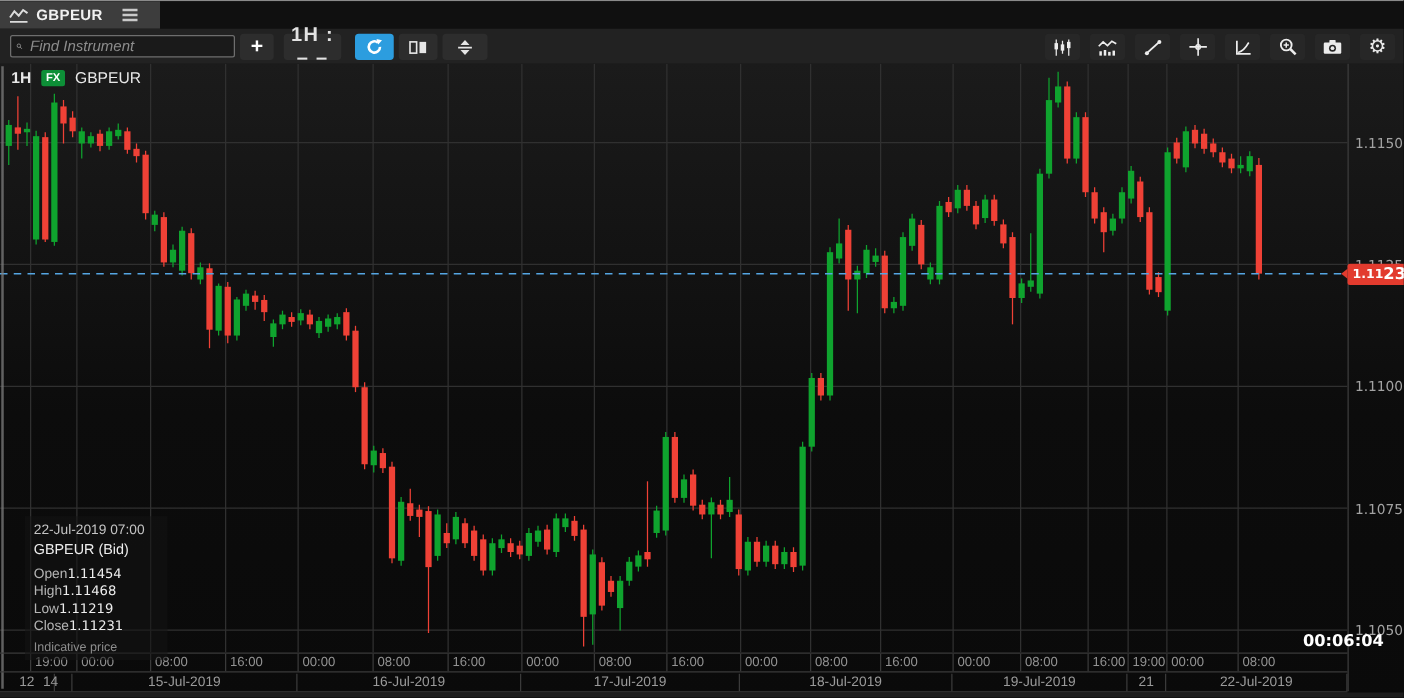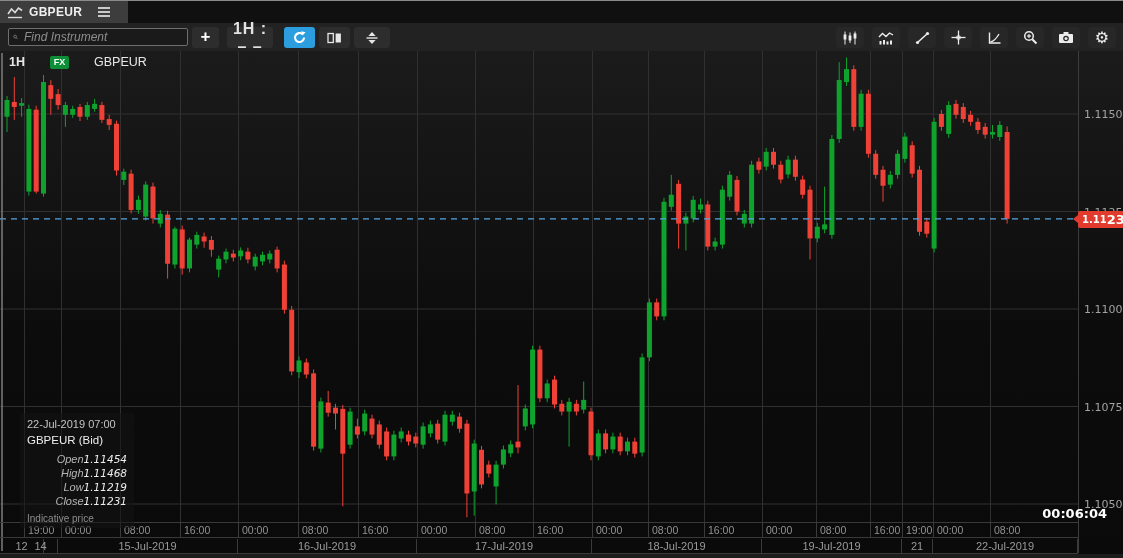--- a/index.html
+++ b/index.html
@@ -46,31 +46,31 @@
   .pb-pips{font-size:13px;font-weight:bold;align-self:center;}
 
   .time-axis{position:absolute;left:0;top:471px;width:1078px;height:31px;}
   .ta-line{position:absolute;left:0;width:1078px;height:1px;background:#3a3a3a;}
   .ta-tick-sep{position:absolute;top:1px;width:1px;height:14px;background:#3a3a3a;}
   .ta-tick-label{position:absolute;top:2px;color:#929292;font-size:10.5px;white-space:nowrap;}
   .ta-date-cell{position:absolute;top:17px;height:14px;border-right:1px solid #3a3a3a;
                 color:#9a9a9a;font-size:11px;display:flex;align-items:center;justify-content:center;box-sizing:border-box;}
   .bottom-strip{position:absolute;left:0;top:503px;width:1123px;height:5px;background:#1d1d1d;}
 
-  .legend{position:absolute;left:9px;top:4px;display:flex;align-items:center;gap:25px;}
+  .legend{position:absolute;left:9px;top:4px;display:flex;align-items:center;gap:8px;}
   .legend .interval{color:#e8e8e8;font-size:12.5px;font-weight:bold;}
   .fx-badge{background:#0d8f37;color:#fff;font-size:9px;font-weight:bold;border-radius:2px;
             width:19px;height:13px;display:flex;align-items:center;justify-content:center;}
   .legend .symbol{color:#e8e8e8;font-size:12.5px;}
 
   .infopanel{position:absolute;left:20px;top:362px;width:100px;background:rgba(20,20,20,.55);
              padding:5px 7px 4px 7px;}
   .ip-dt{color:#c4c4c4;font-size:11px;margin-bottom:4px;white-space:nowrap;}
   .ip-sym{color:#ededed;font-size:11.5px;margin-bottom:6px;}
-  .ip-row{display:flex;justify-content:flex-end;color:#b5b5b5;font-size:11px;line-height:14px;font-style:italic;}
+  .ip-row{display:flex;justify-content:flex-start;color:#b5b5b5;font-size:11px;line-height:14px;}
   .ip-row .v{color:#ededed;font-family:"DejaVu Sans",sans-serif;font-size:10.5px;}
   .ip-note{color:#8d8d8d;font-size:10px;margin-top:5px;white-space:nowrap;}
 
   .countdown{position:absolute;left:935px;top:455px;width:172px;text-align:right;
              color:#fff;font-size:13px;font-weight:bold;font-family:"DejaVu Sans",sans-serif;}
   .left-strip{position:absolute;left:1px;top:2px;width:2px;height:498px;background:#7d7d7d;opacity:.75;}
 </style>
 </head>
 <body>
 

